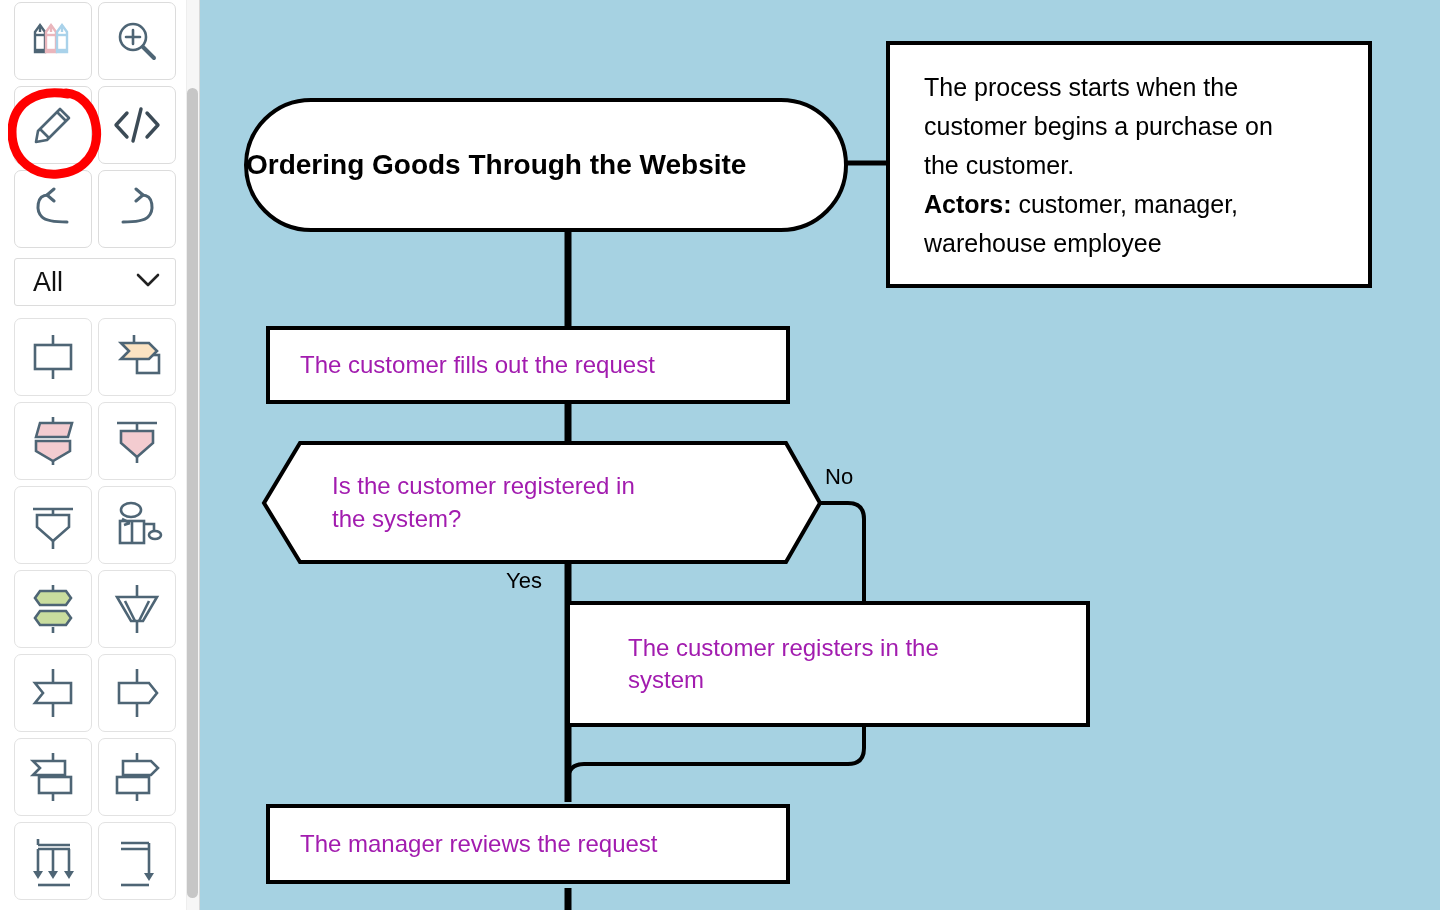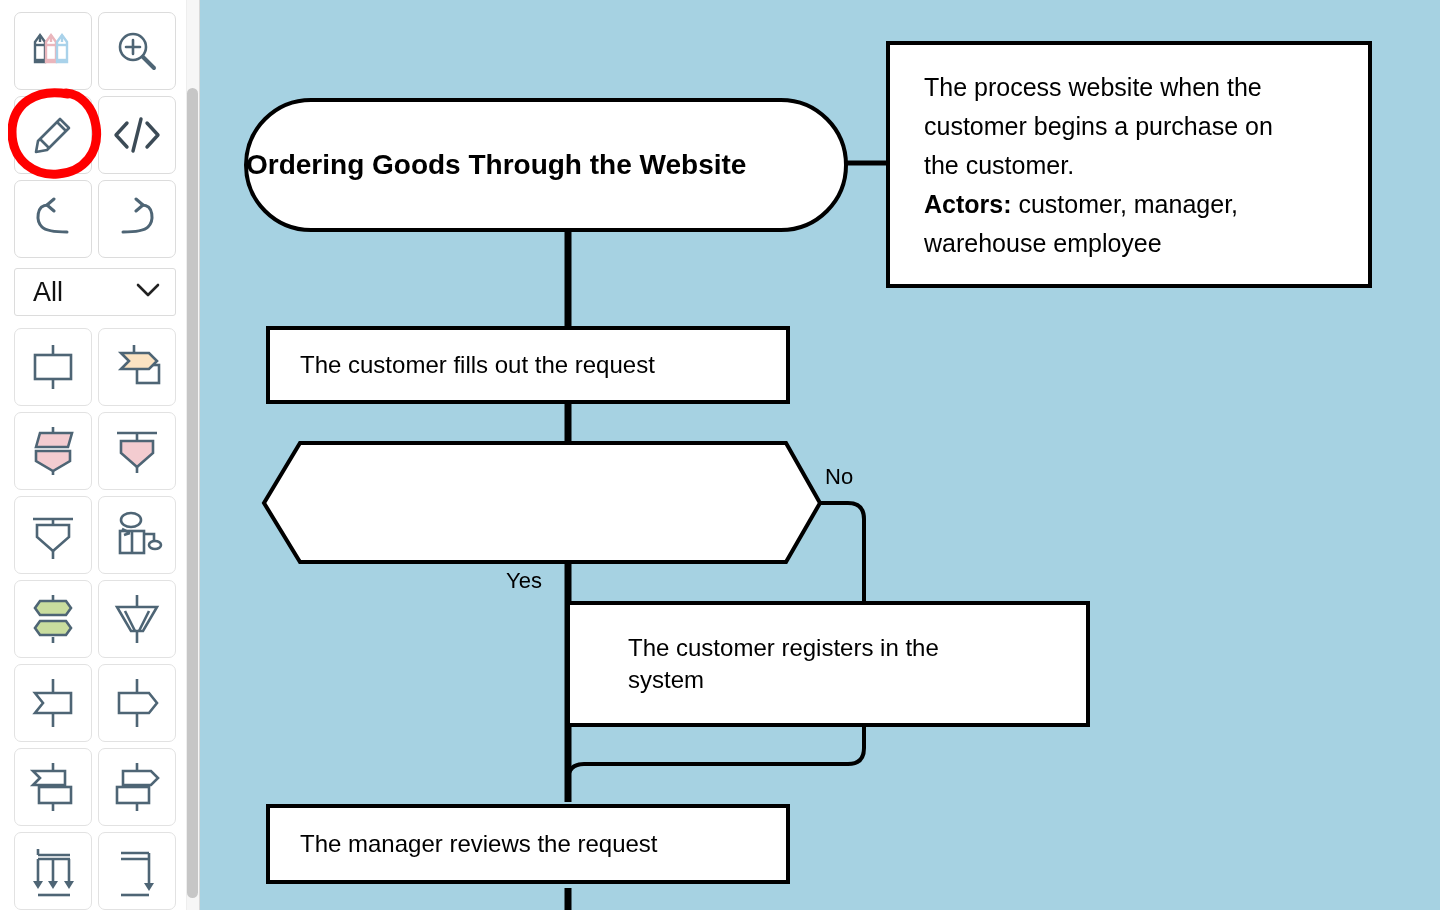--- a/index.html
+++ b/index.html
@@ -17,21 +17,21 @@
     width: 200px; height: 910px;
     background: #ffffff;
     border-right: 1px solid #d8d8d8;
     flex: 0 0 200px;
     overflow: hidden;
   }
   .sidebar-inner {
     position: absolute;
     top: 0; left: 0;
     width: 186px;
-    padding: 12px 0 0 0;
+    padding: 2px 0 0 0;
   }
   .tool-grid {
     display: grid;
     grid-template-columns: 78px 78px;
     gap: 6px;
     padding: 0 0 0 14px;
   }
   .tool-btn {
     width: 78px; height: 78px;
     border: 1px solid #dcdcdc;
@@ -113,21 +113,21 @@
     display: flex;
     align-items: center;
     pointer-events: none;
   }
   .txt-title {
     font-size: 28px; font-weight: bold; color: #000;
     text-align: left; line-height: 1.33;
     width: 100%; justify-content: center;
   }
   .txt-proc {
-    font-size: 24px; color: #000000; line-height: 1.35;
+    font-size: 24px; color: #a21caf; line-height: 1.35;
   }
   .edge-label {
     position: absolute;
     font-size: 22px; color: #000;
     pointer-events: none;
   }
   .note-text {
     position: absolute;
     font-size: 25px; color: #000; line-height: 1.56;
     pointer-events: none;
@@ -424,34 +424,40 @@
       <rect x="368" y="603" width="520" height="122" fill="#ffffff" stroke="#000" stroke-width="4"></rect>
 
       <rect x="68" y="806" width="520" height="76" fill="#ffffff" stroke="#000" stroke-width="4"></rect>
     </svg>
 
     <div class="node-text" style="left:46px; top:100px; width:600px; height:130px;">
       <div class="txt-title">Ordering Goods Through the Website</div>
     </div>
 
     <div class="note-text" style="left:724px; top:68px; width:430px;">
-      <div>The process website when the</div>
+      <div>The process starts when the</div>
       <div>customer begins a purchase on</div>
       <div>the customer.</div>
       <div>
         <b>Actors:</b>
         <span>customer, manager,</span>
       </div>
       <div>warehouse employee</div>
     </div>
 
     <div class="node-text" style="left:100px; top:328px; width:490px; height:74px;">
       <div class="txt-proc">The customer fills out the request</div>
     </div>
 
+    <div class="node-text" style="left:132px; top:443px; width:450px; height:119px;">
+      <div class="txt-proc">
+        <div>Is the customer registered in</div>
+        <div>the system?</div>
+      </div>
+    </div>
 
     <div class="node-text" style="left:428px; top:603px; width:440px; height:122px;">
       <div class="txt-proc">
         <div>The customer registers in the</div>
         <div>system</div>
       </div>
     </div>
 
     <div class="node-text" style="left:100px; top:806px; width:490px; height:76px;">
       <div class="txt-proc">The manager reviews the request</div>

